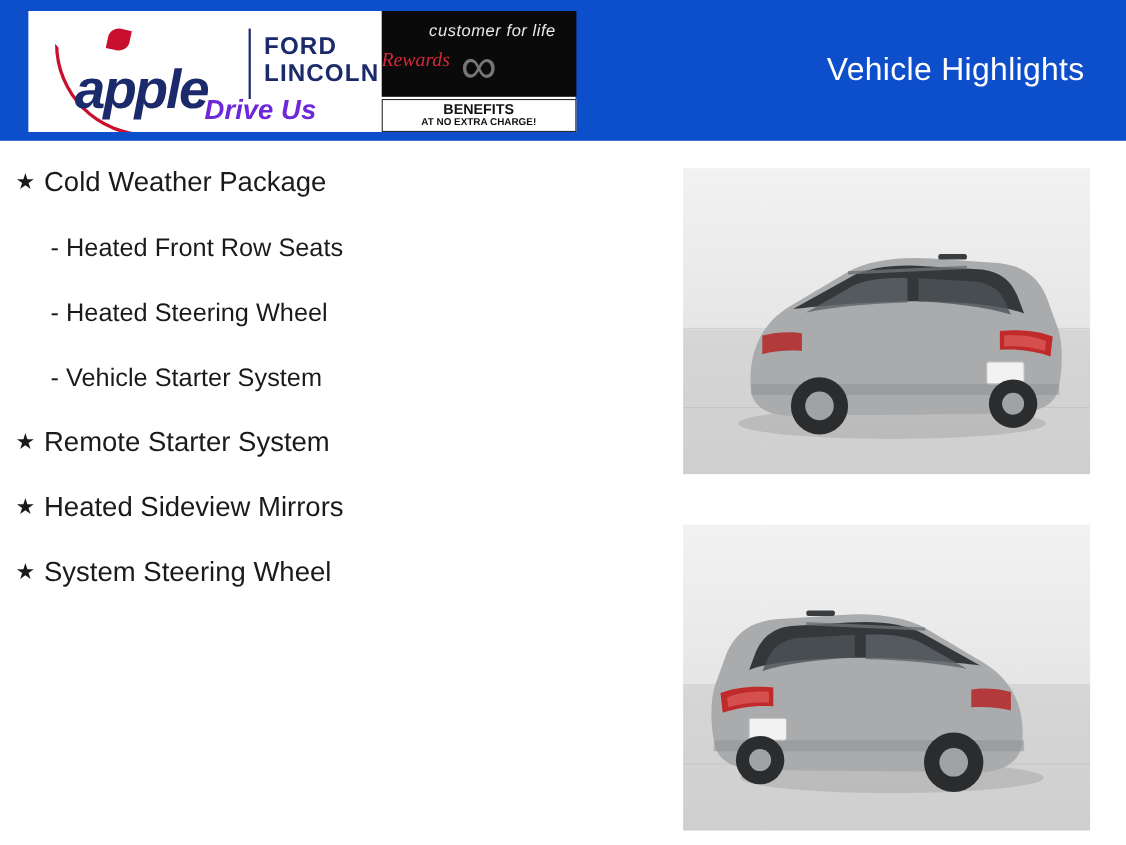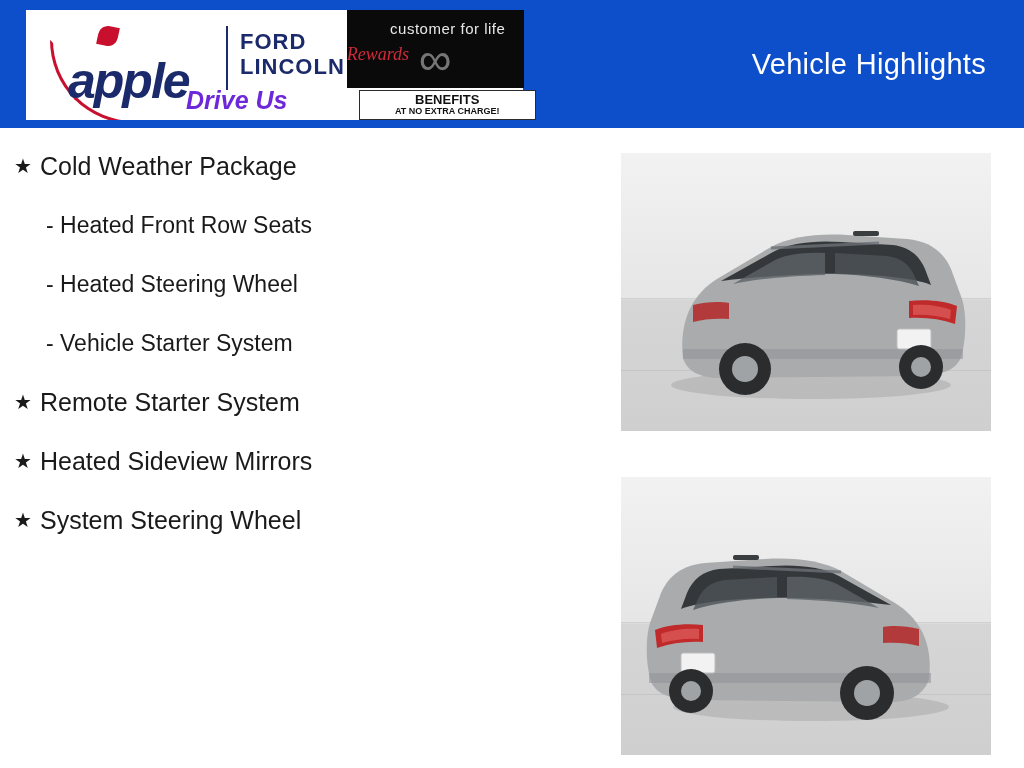--- a/index.html
+++ b/index.html
@@ -141,20 +141,21 @@
     overflow: hidden;
   }
   .cfl-text {
     position: absolute;
     left: 0;
     top: 10px;
     width: 202px;
     text-align: center;
     color: #e8e8e8;
     font-size: 15px;
+    font-style: italic;
     letter-spacing: 0.5px;
   }
   .cfl-script {
     position: absolute;
     left: 0;
     top: 34px;
     width: 163px;
     color: #d12a3a;
     font-size: 18px;
     font-style: italic;
@@ -165,21 +166,21 @@
     left: 50%;
     top: 26px;
     transform: translateX(-50%);
     color: #9a9a9a;
     font-size: 46px;
     line-height: 1;
     opacity: 0.75;
   }
   .benefits-box {
     position: absolute;
-    left: 12px;
+    left: 0;
     top: 80px;
     width: 177px;
     height: 30px;
     background: #ffffff;
     border: 1px solid #2b2b2b;
     box-sizing: border-box;
     text-align: center;
   }
   .benefits-l1 {
     font-size: 13px;

